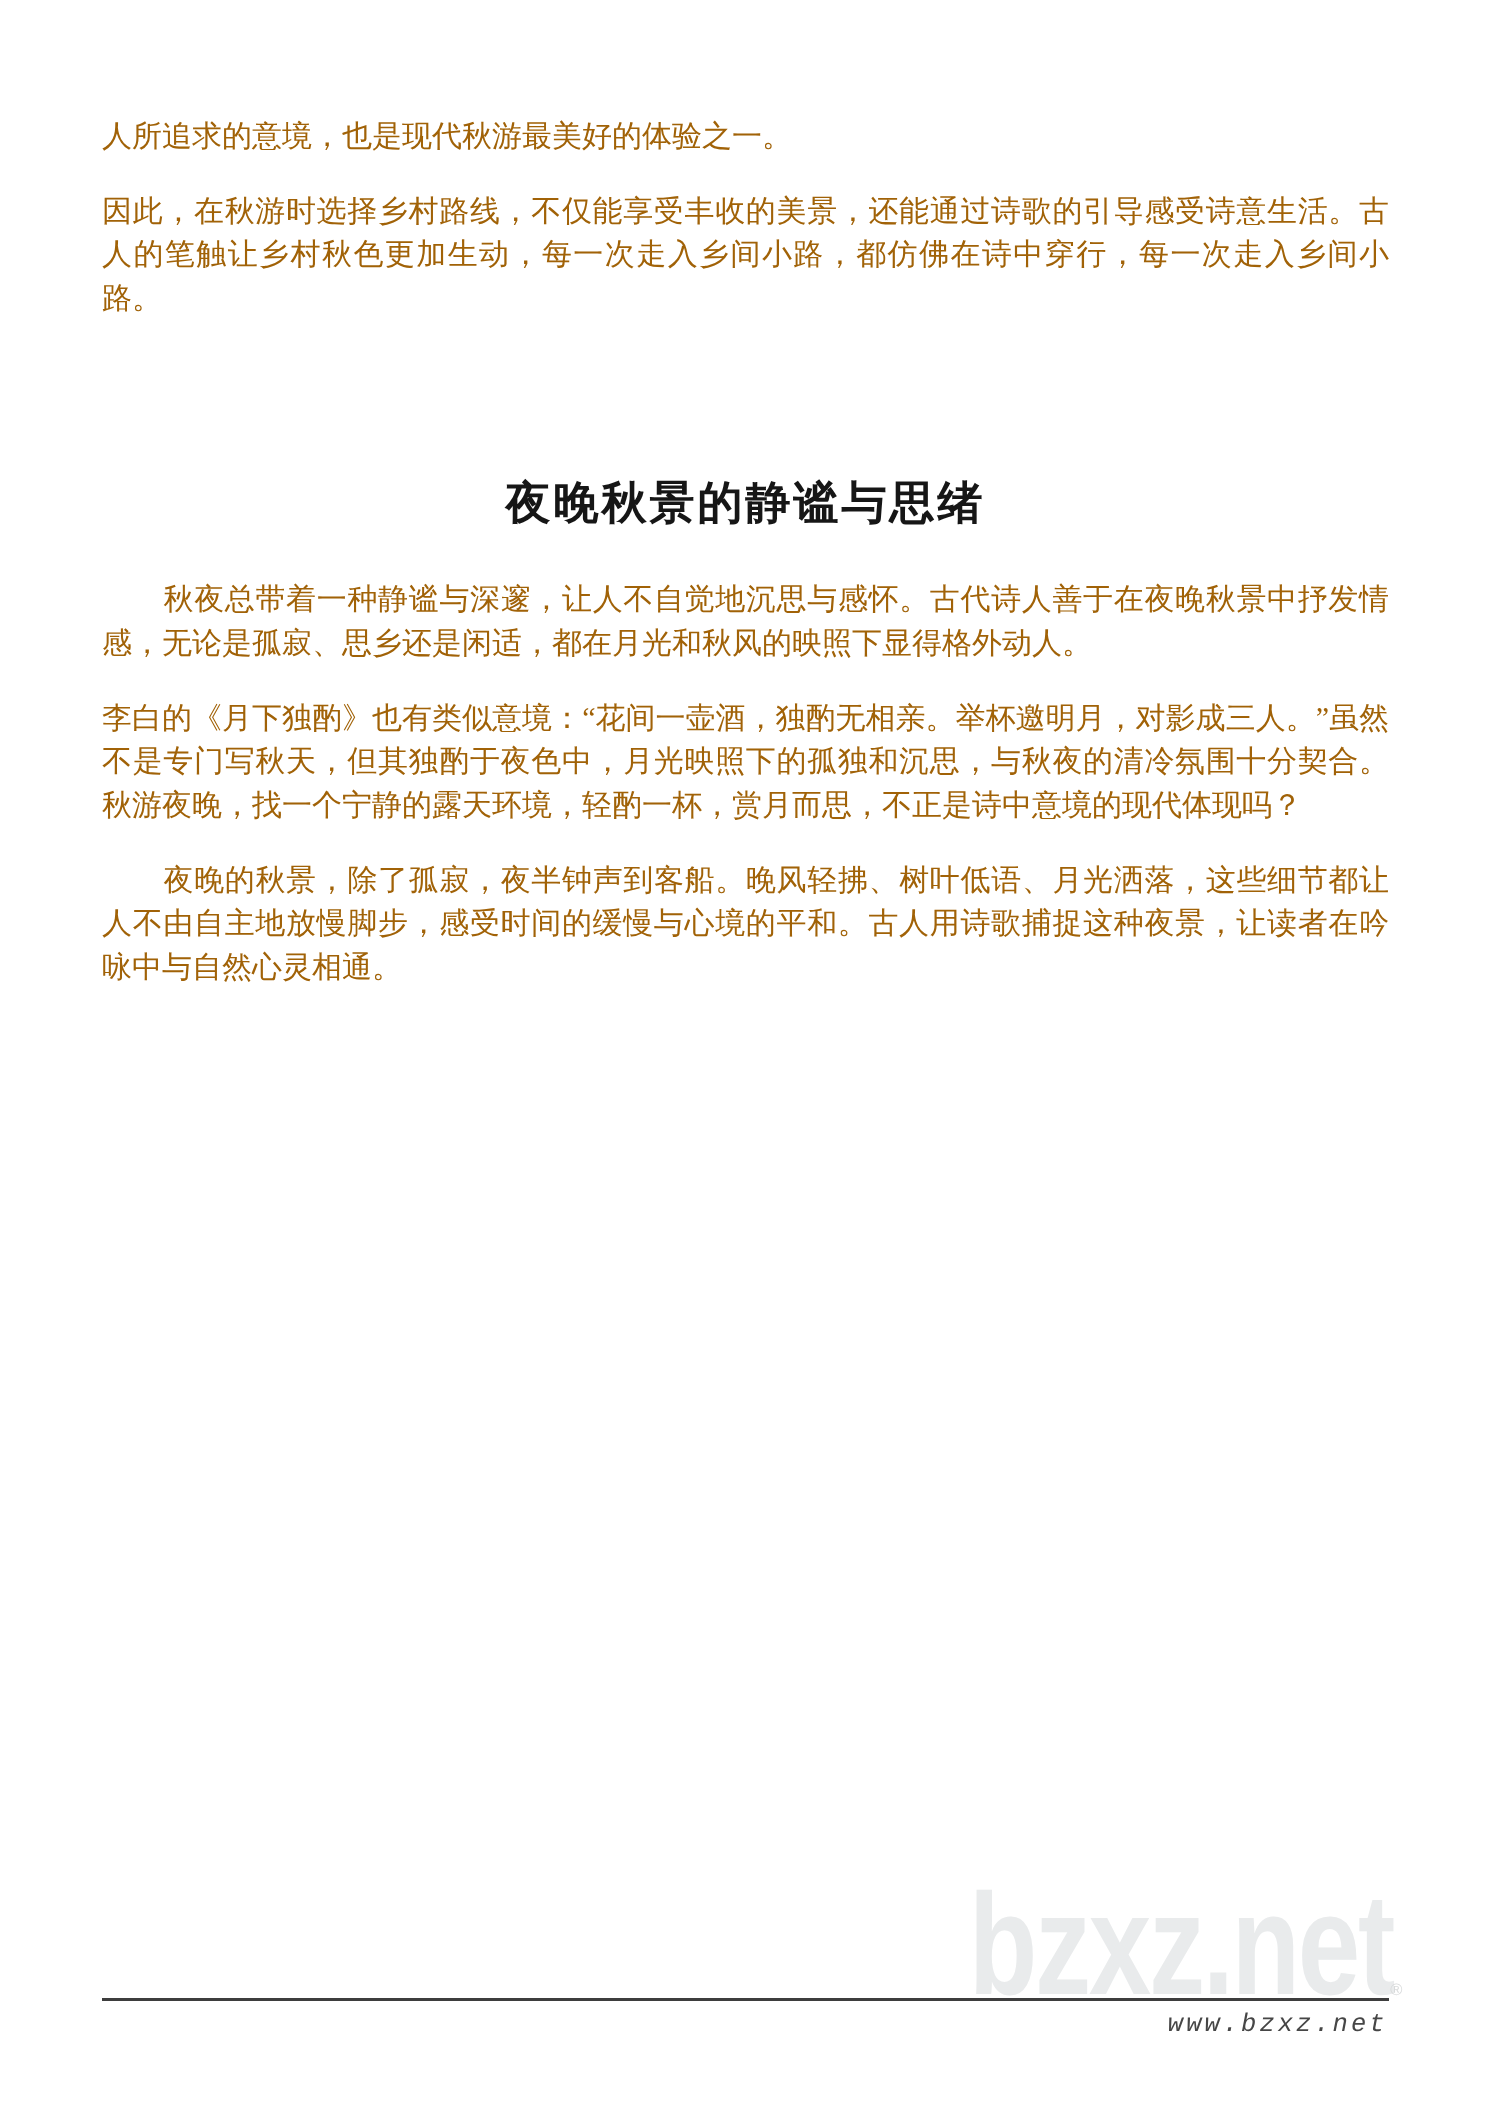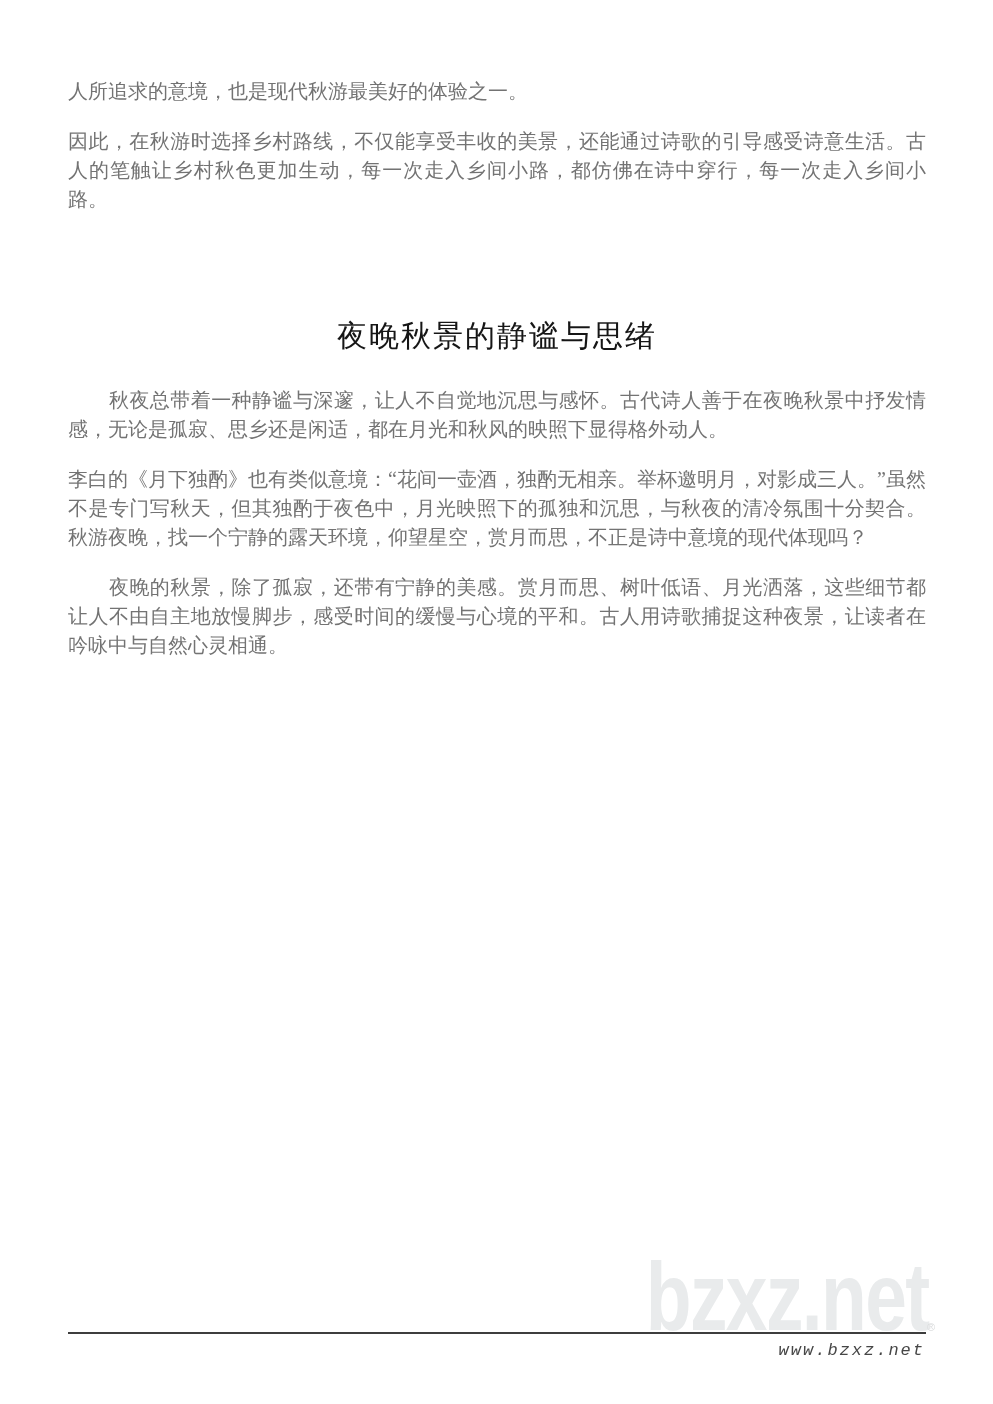--- a/index.html
+++ b/index.html
@@ -13,29 +13,29 @@
   }
   .content {
     position: absolute;
     left: 68px;
     top: 77px;
     width: 858px;
   }
   .para {
     font-size: 20px;
     line-height: 29px;
-    color: #737373;
+    color: #a16207;
     text-align: justify;
     margin: 0 0 21px 0;
   }
   .para.indent { text-indent: 41px; }
   .section-title {
     font-size: 30px;
     line-height: 32px;
-    font-weight: normal;
+    font-weight: bold;
     color: #161616;
     text-align: center;
     letter-spacing: 2px;
     margin: 106px 0 34px 0;
   }
   .watermark {
     position: absolute;
     right: 64px;
     bottom: 69px;
     font-family: "Liberation Sans", "DejaVu Sans", sans-serif;
@@ -85,23 +85,23 @@
 
     <p class="para">人所追求的意境，也是现代秋游最美好的体验之一。</p>
 
     <p class="para">因此，在秋游时选择乡村路线，不仅能享受丰收的美景，还能通过诗歌的引导感受诗意生活。古人的笔触让乡村秋色更加生动，每一次走入乡间小路，都仿佛在诗中穿行，每一次走入乡间小路。</p>
 
     <h1 class="section-title">夜晚秋景的静谧与思绪</h1>
 
     <p class="para indent">秋夜总带着一种静谧与深邃，让人不自觉地沉思与感怀。古代诗人善于在夜晚秋景中抒发情感，无论是孤寂、思乡还是闲适，都在月光和秋风的映照下显得格外动人。</p>
 
 
-    <p class="para">李白的《月下独酌》也有类似意境：“花间一壶酒，独酌无相亲。举杯邀明月，对影成三人。”虽然不是专门写秋天，但其独酌于夜色中，月光映照下的孤独和沉思，与秋夜的清冷氛围十分契合。秋游夜晚，找一个宁静的露天环境，仰望星空，赏月而思，不正是诗中意境的现代体现吗？</p>
+    <p class="para">李白的《月下独酌》也有类似意境：“花间一壶酒，独酌无相亲。举杯邀明月，对影成三人。”虽然不是专门写秋天，但其独酌于夜色中，月光映照下的孤独和沉思，与秋夜的清冷氛围十分契合。秋游夜晚，找一个宁静的露天环境，轻酌一杯，赏月而思，不正是诗中意境的现代体现吗？</p>
 
-    <p class="para indent">夜晚的秋景，除了孤寂，还带有宁静的美感。赏月而思、树叶低语、月光洒落，这些细节都让人不由自主地放慢脚步，感受时间的缓慢与心境的平和。古人用诗歌捕捉这种夜景，让读者在吟咏中与自然心灵相通。</p>
+    <p class="para indent">夜晚的秋景，除了孤寂，夜半钟声到客船。晚风轻拂、树叶低语、月光洒落，这些细节都让人不由自主地放慢脚步，感受时间的缓慢与心境的平和。古人用诗歌捕捉这种夜景，让读者在吟咏中与自然心灵相通。</p>
 
 
   </div>
 
   <div class="watermark">bzxz.net</div>
 
   <div class="watermark-reg">®</div>
 
   <div class="footer-rule"></div>
 

